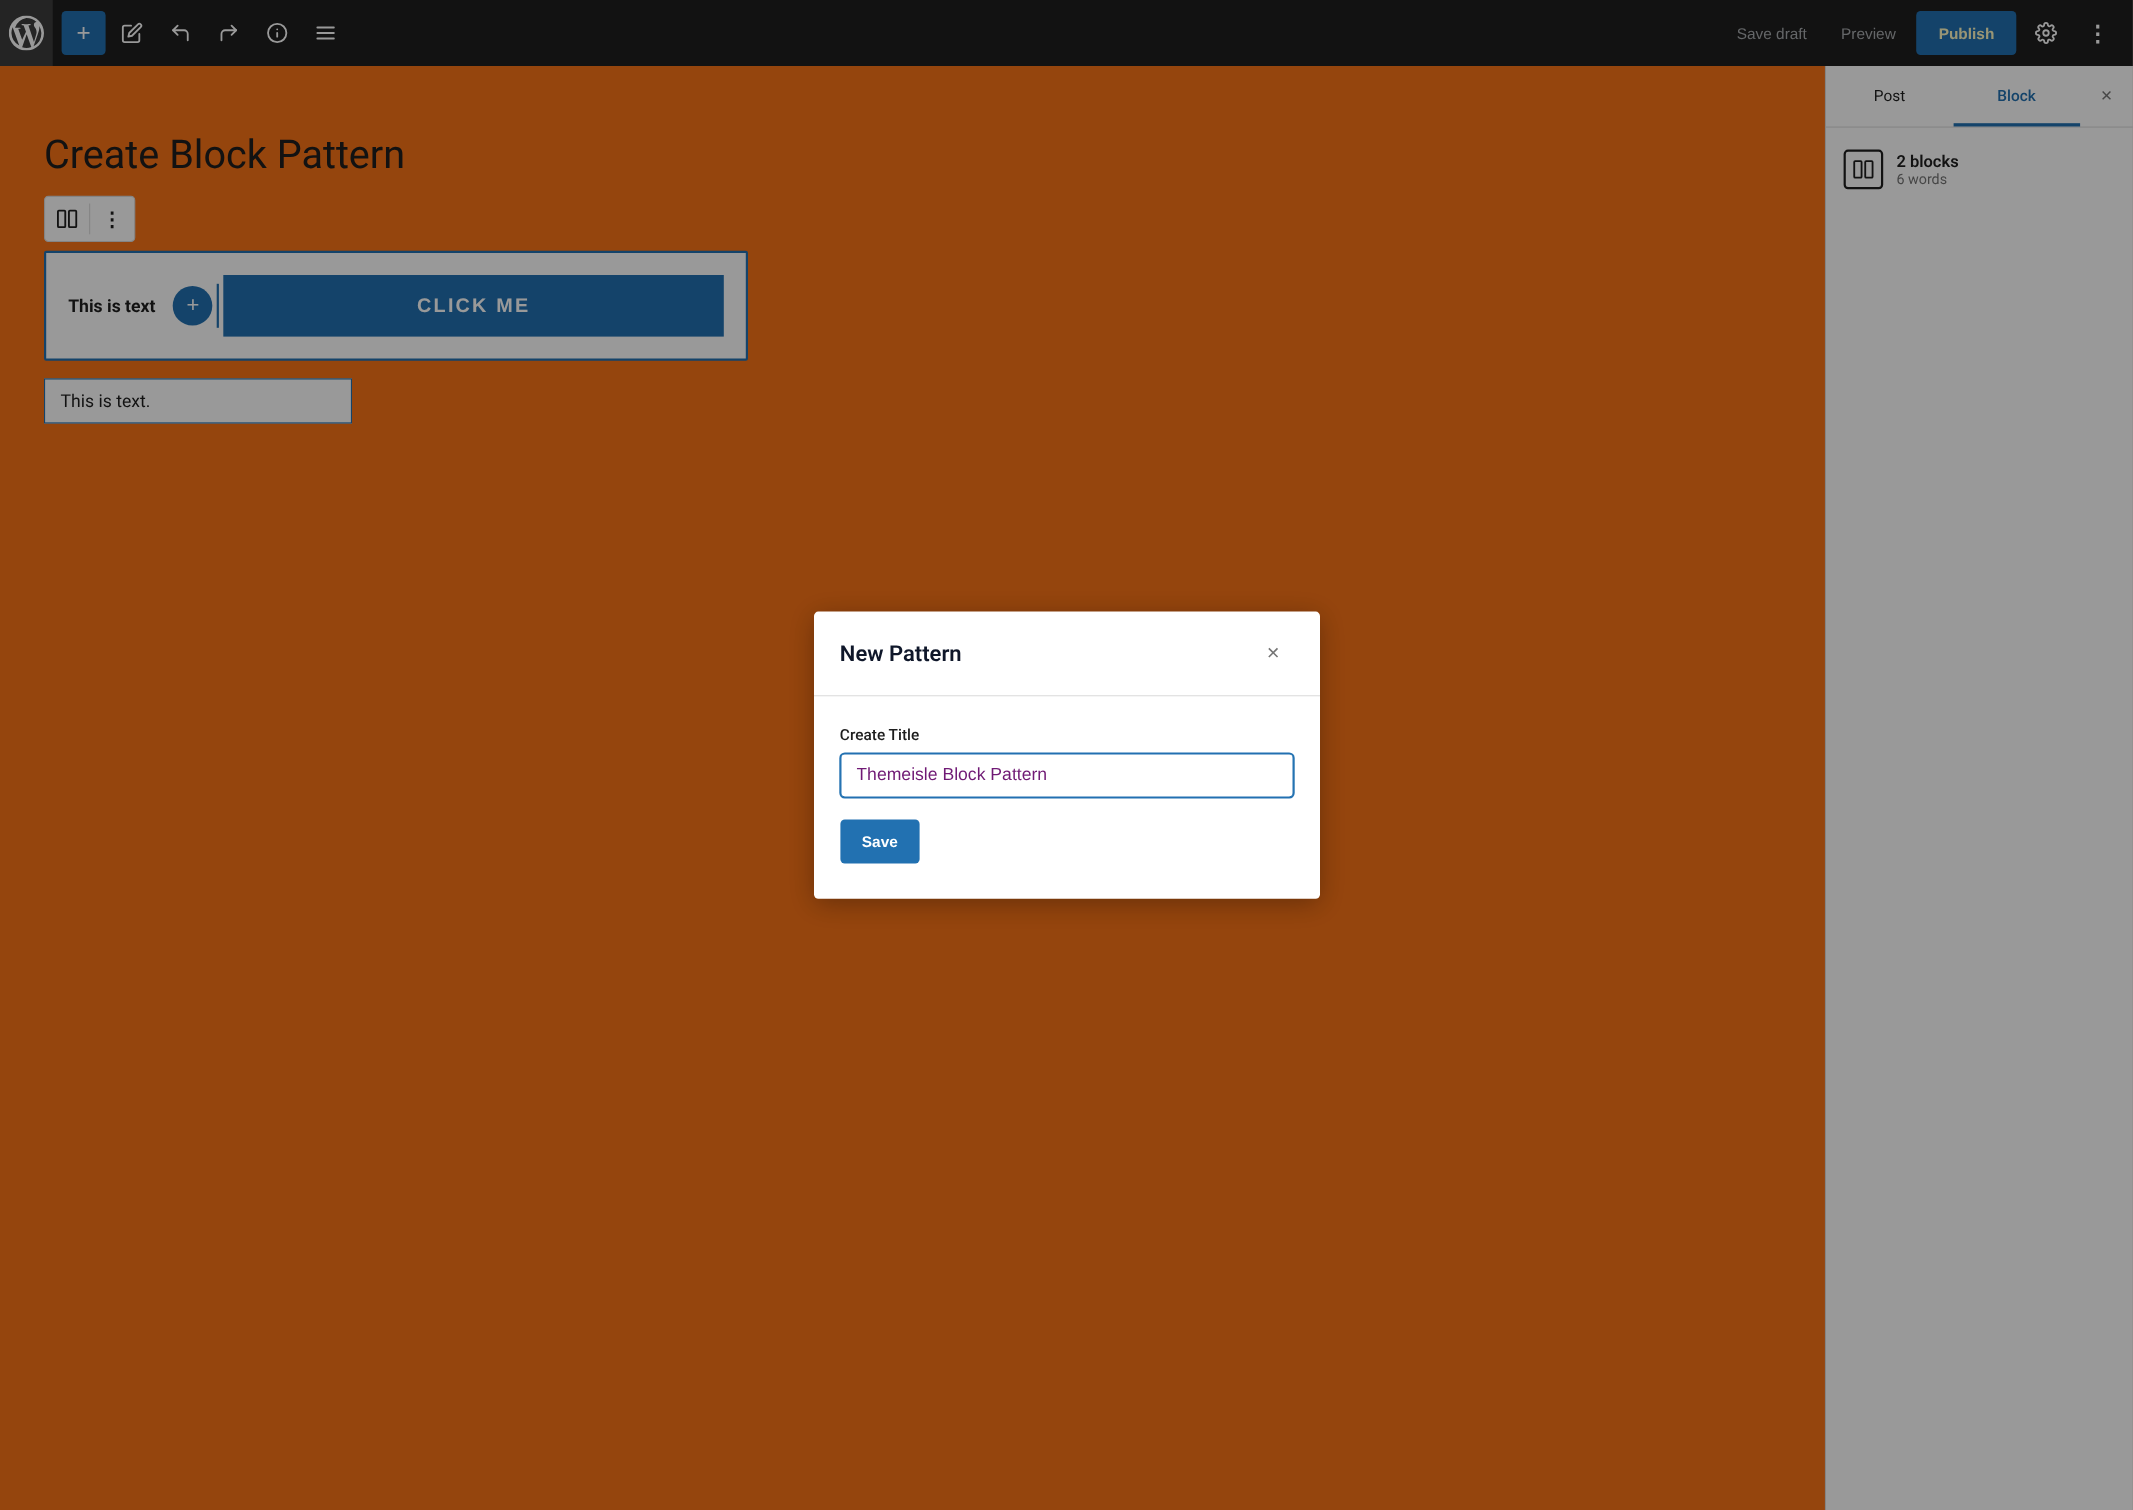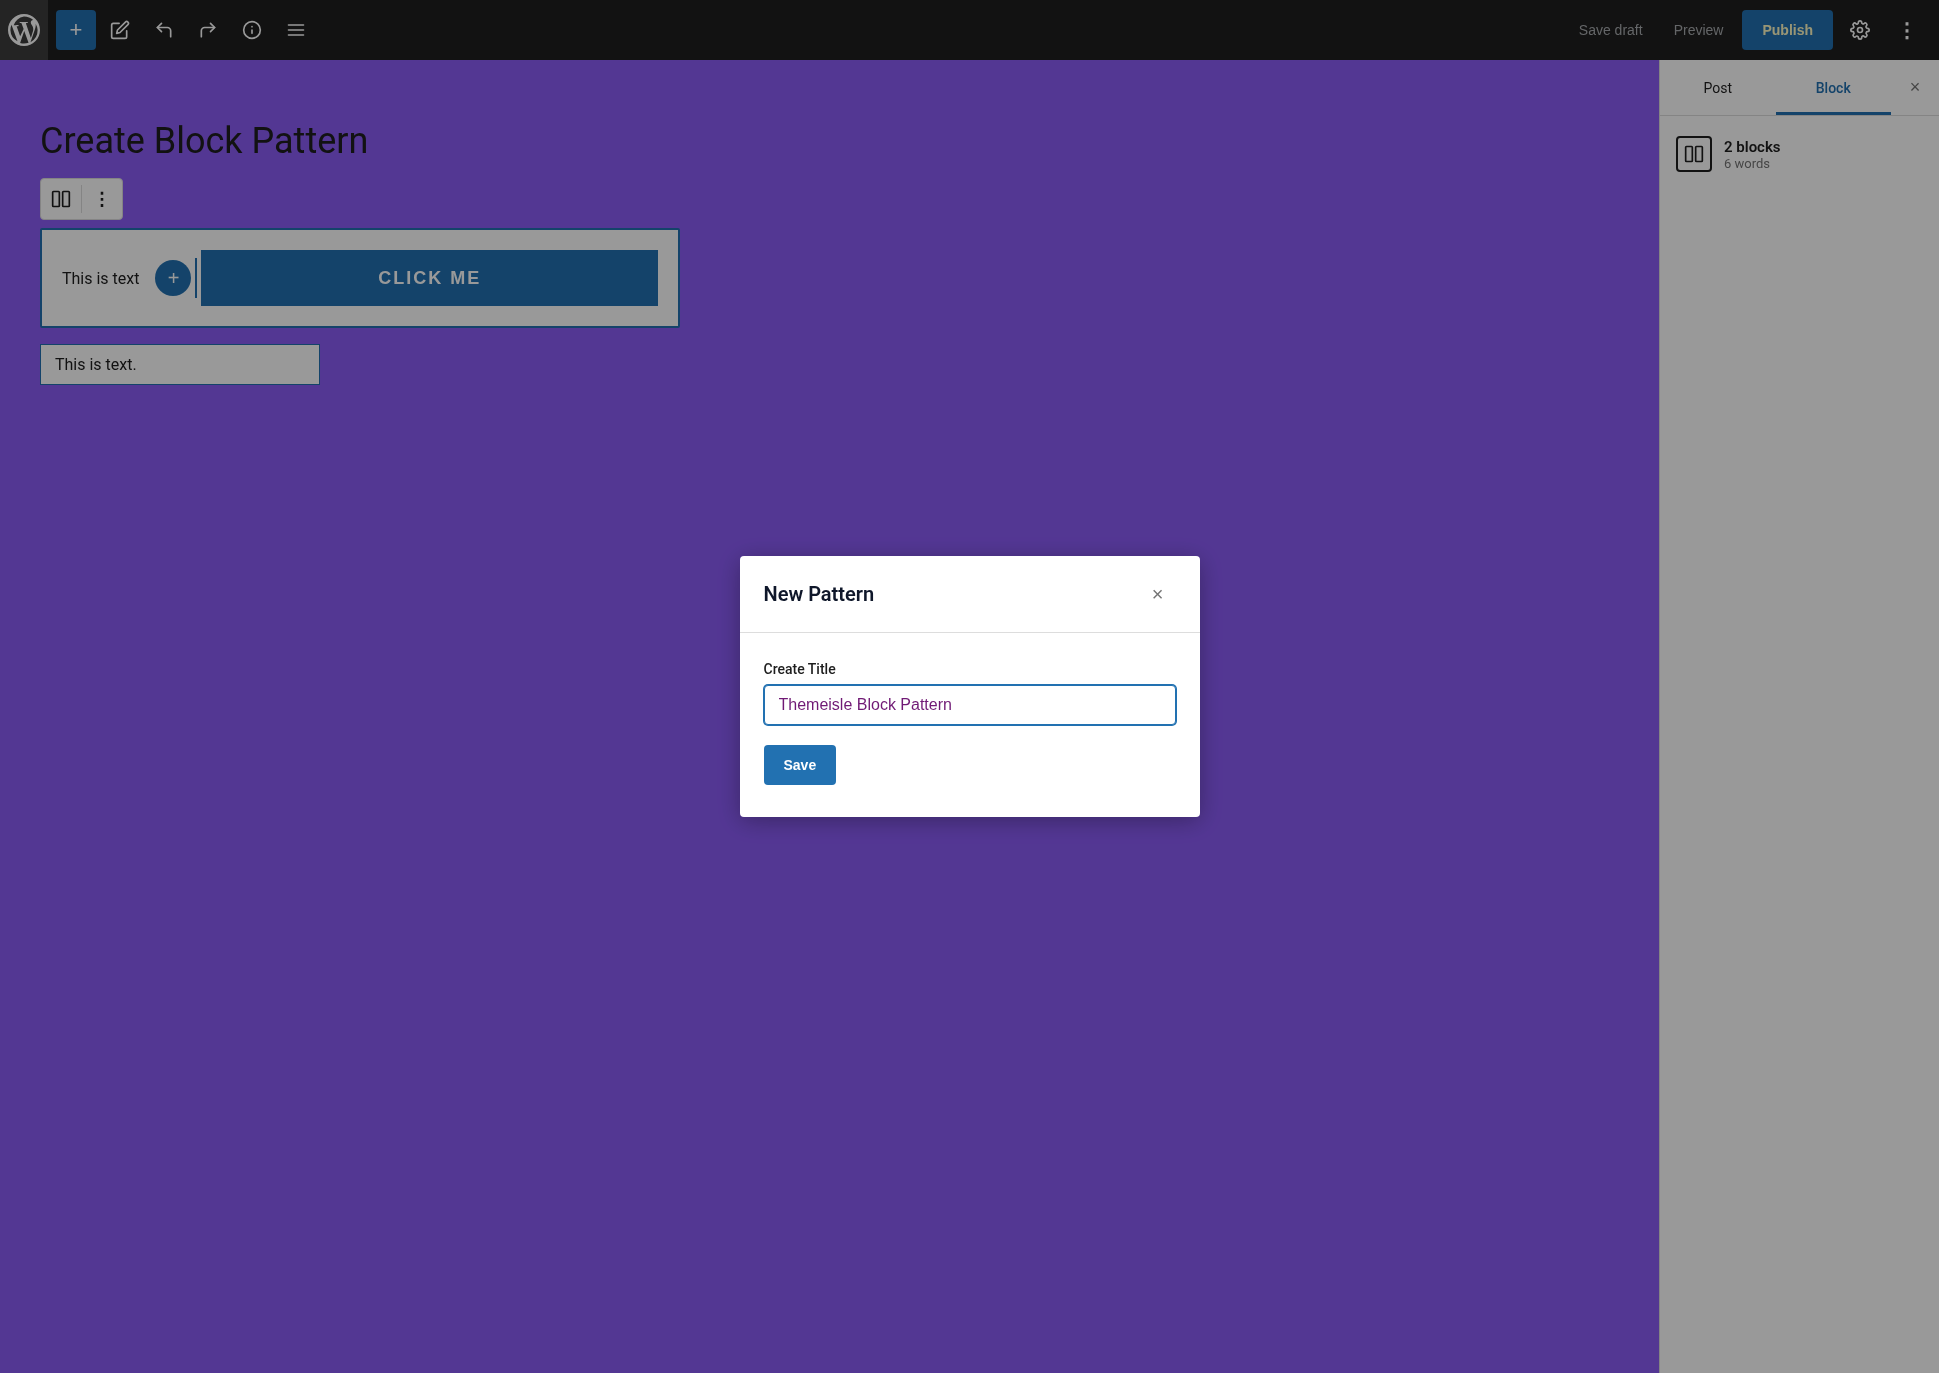--- a/index.html
+++ b/index.html
@@ -119,21 +119,21 @@
 
     
     .main-layout {
       display: flex;
       height: calc(1373px - 60px);
     }
 
     
     .editor-area {
       flex: 1;
-      background: #8b5cf6;
+      background: #f97316;
       padding: 60px 40px;
       overflow: auto;
       position: relative;
     }
 
     .page-title {
       font-size: 36px;
       font-weight: 400;
       color: #1e1e1e;
       margin-bottom: 16px;
@@ -182,20 +182,21 @@
       gap: 0;
       position: relative;
       max-width: 640px;
     }
 
     .block-text {
       color: #1e1e1e;
       font-size: 16px;
       flex: 0 0 auto;
       margin-right: 16px;
+      font-weight: bold;
     }
 
     .add-block-btn {
       width: 36px;
       height: 36px;
       background: #2271b1;
       border: none;
       border-radius: 50%;
       color: white;
       font-size: 20px;

